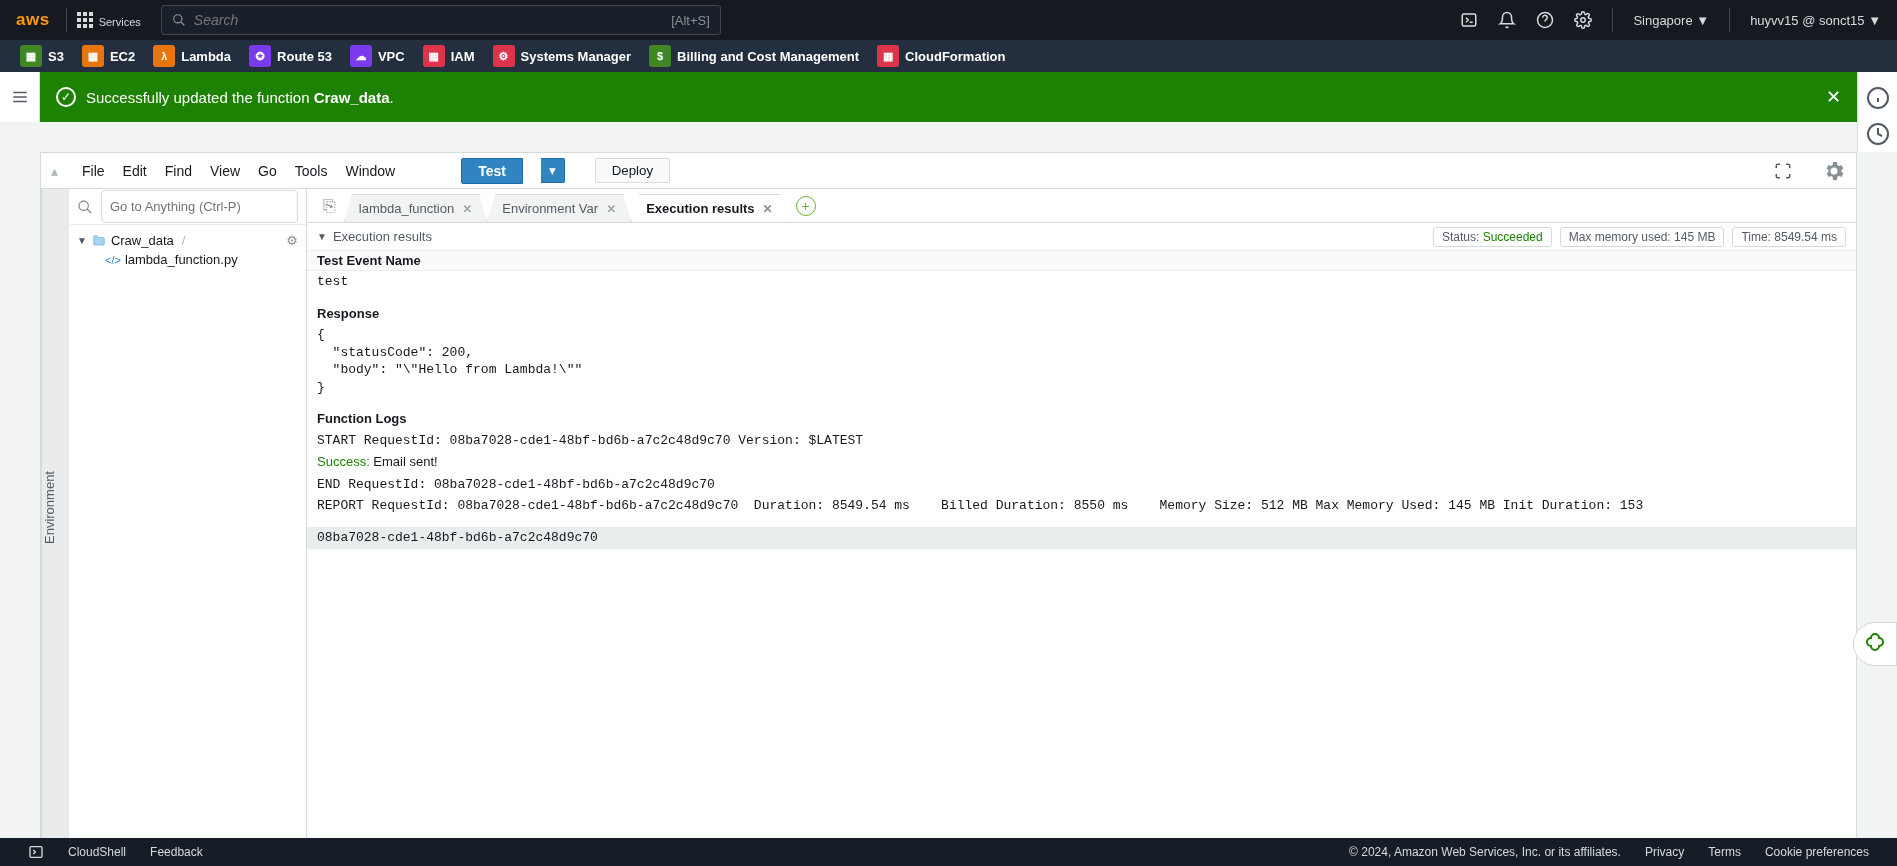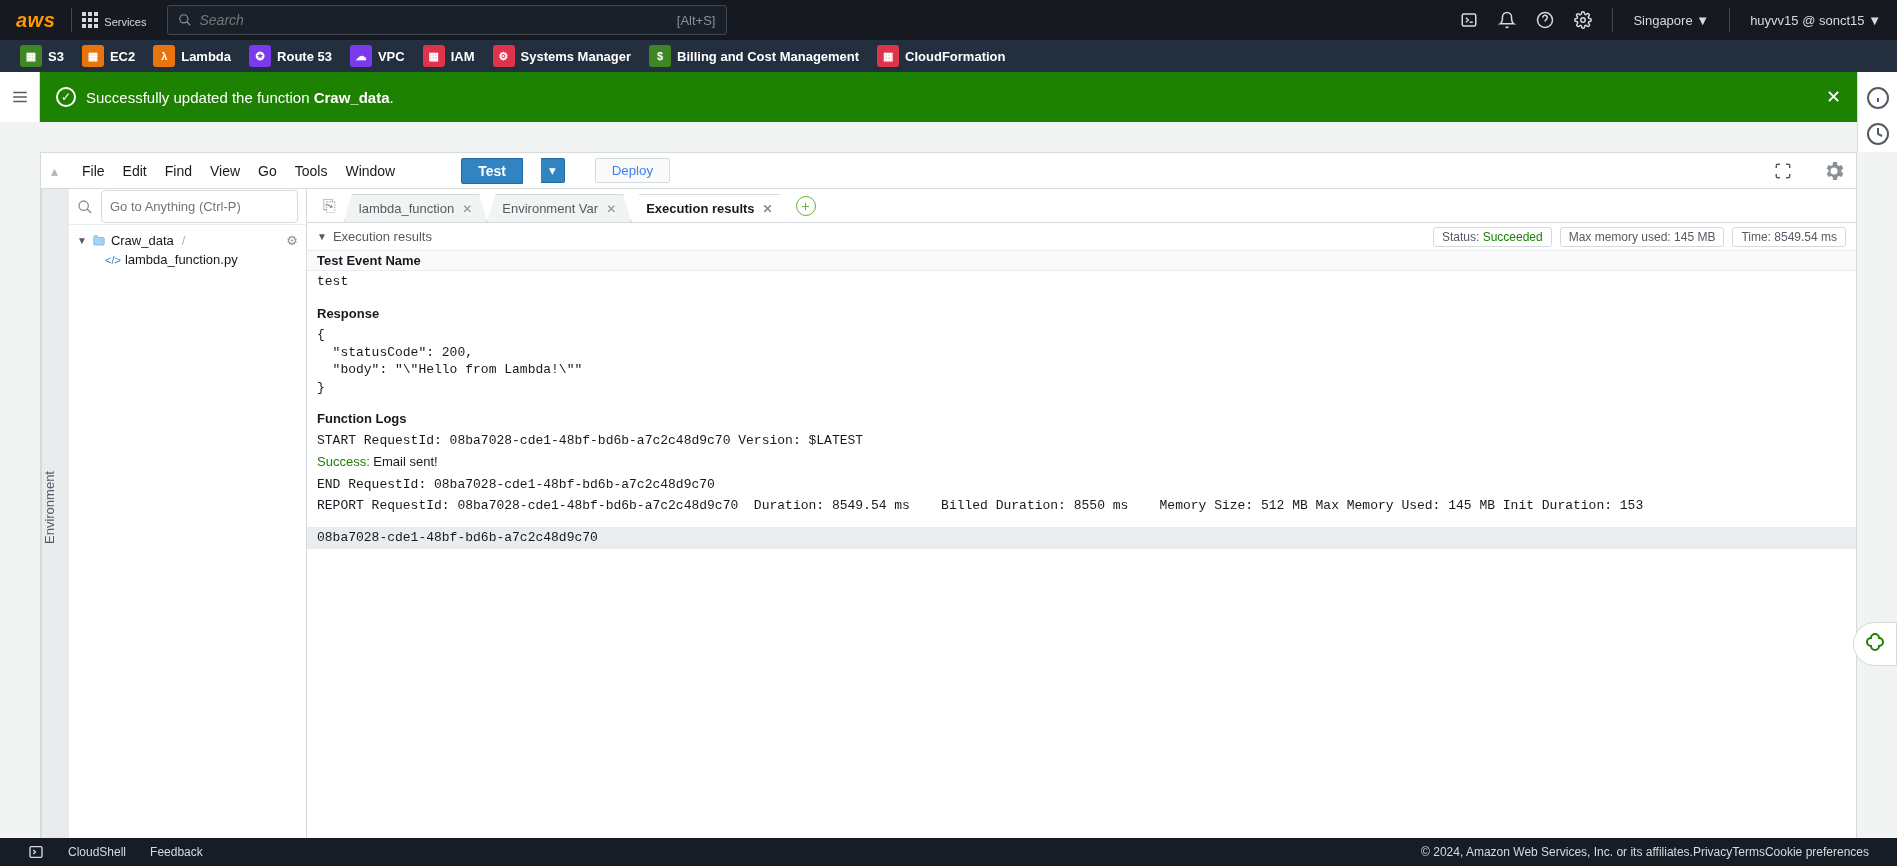--- a/index.html
+++ b/index.html
@@ -1,20 +1,20 @@
 <!DOCTYPE html>
 <html><head>
 <meta charset="utf-8">
 <style>
 * { margin: 0; padding: 0; box-sizing: border-box; font-family: "Amazon Ember", "Helvetica Neue", Arial, sans-serif; }
 body { width: 1897px; height: 866px; background: #f2f3f3; overflow: hidden; position: relative; }
 
 
 .topnav { height: 40px; background: #16191f; display: flex; align-items: center; color: #d5dbdb; padding: 0 16px; gap: 10px; }
-.aws-logo { color: #ff9900; font-weight: 700; font-size: 20px; margin-right: 6px; letter-spacing:0.5px;font-style:italic;}
+.aws-logo { color: #ff9900; font-weight: 700; font-size: 17px; margin-right: 6px; letter-spacing:0.5px;}
 .services-btn { display: flex; align-items: flex-end; gap: 6px; font-size: 11px; cursor: pointer; }
 .grid-icon { width: 16px; height: 16px; display: grid; grid-template-columns: repeat(3,4px); grid-template-rows: repeat(3,4px); gap: 2px; }
 .grid-icon span { background: #d5dbdb; }
 .search-box { flex: 0 0 560px; height: 30px; background: #1a2029; border: 1px solid #414750; border-radius: 3px; display: flex; align-items: center; padding: 0 10px; gap: 8px; color: #879196; margin-left: 10px;}
 .search-box input { flex: 1; background: transparent; border: none; outline: none; color: #d5dbdb; font-style: italic; font-size: 14px; }
 .search-hint { font-size: 13px; color: #879196; }
 .topnav-right { margin-left: auto; display: flex; align-items: center; gap: 20px; font-size: 13px; }
 .topnav-right .icon { width: 18px; height: 18px; cursor: pointer; }
 .region, .user { cursor: pointer; }
 
@@ -35,21 +35,21 @@
 
 
 .ide-wrap { display: flex; height: calc(866px - 40px - 32px - 50px - 28px); }
 .ide { flex: 1; background: #fff; display: flex; flex-direction: column; border: 1px solid #d5dbdb; margin-left:40px; margin-right:40px;}
 .menubar { height: 36px; border-bottom: 1px solid #d5dbdb; display: flex; align-items: center; padding: 0 10px; gap: 18px; font-size: 14px; color: #16191f; }
 .menubar .arrow { color: #aab7b8; margin-right: 6px; cursor: pointer; }
 .menubar .menu-item { cursor: pointer; }
 .menubar .spacer { flex: 1; }
 .btn-test { background: #3184c2; color: #fff; border: 1px solid #1f6aa5; padding: 4px 16px; font-size: 14px; cursor: pointer; border-radius: 2px 0 0 2px; font-weight:600;}
 .btn-test-dd { background: #3184c2; border: 1px solid #1f6aa5; border-left: none; padding: 4px 8px; cursor: pointer; border-radius: 0 2px 2px 0; color:#fff;}
-.btn-deploy { background: #fafafa; border: 1px solid #d5dbdb; color: #3b82f6; padding: 4px 16px; margin-left: 12px; cursor: not-allowed; border-radius:2px;}
+.btn-deploy { background: #fafafa; border: 1px solid #d5dbdb; color: #0f172a; padding: 4px 16px; margin-left: 12px; cursor: not-allowed; border-radius:2px;}
 .ide-gear { margin-left: 12px; cursor: pointer; color:#879196;}
 
 .ide-body { flex: 1; display: flex; overflow: hidden; }
 .env-rail { width: 28px; background: #e9ebed; border-right: 1px solid #d5dbdb; display: flex; flex-direction: column; align-items: center; padding-top: 40px; writing-mode: vertical-rl; transform: rotate(180deg); font-size: 13px; color: #545b64; }
 .sidebar { width: 238px; border-right: 1px solid #d5dbdb; display: flex; flex-direction: column; }
 .sb-search { height: 36px; border-bottom: 1px solid #eaeded; display: flex; align-items: center; padding: 0 8px; gap: 8px; }
 .sb-search-icon { color:#879196; }
 .sb-search input { flex: 1; border: 1px solid #d5dbdb; border-radius: 4px; padding: 8px 8px; font-size: 13px; outline: none; color:#545b64;}
 .tree { padding: 6px 8px; font-size: 13px; color: #16191f; }
 .tree-row { display: flex; align-items: center; gap: 4px; padding: 2px 0; cursor: pointer; }
@@ -75,21 +75,21 @@
 .succeeded { color: #1d8102; }
 
 .exec-content { flex: 1; overflow: auto; padding: 0; font-size: 13px; color: #16191f; }
 .exec-section-h { font-weight: 700; padding: 2px 10px; border-bottom: 1px solid #eaeded; background:#fafafa;}
 .mono { font-family: "Courier New", monospace; white-space: pre; padding: 2px 10px; font-size: 13px; line-height: 1.35; }
 .mono .success { color: #1d8102; text-align: right; }
 .highlight-line { background: #eaeded; }
 
 
 .footer { position: absolute; bottom: 0; left: 0; right: 0; height: 28px; background: #161d26; color: #d5dbdb; display: flex; align-items: center; padding: 0 28px; gap: 24px; font-size: 12px; }
-.footer .right { margin-left: auto; display: flex; }
+.footer .right { margin-left: auto; display: flex; gap: 24px; }
 .footer a { color: #d5dbdb; cursor: pointer; }
 
 svg { display: block; }
 </style>
 </head>
 <body>
 
 <div class="topnav">
   <span class="aws-logo">aws</span>
   <div style="width:1px;height:24px;background:#414750;"></div>

